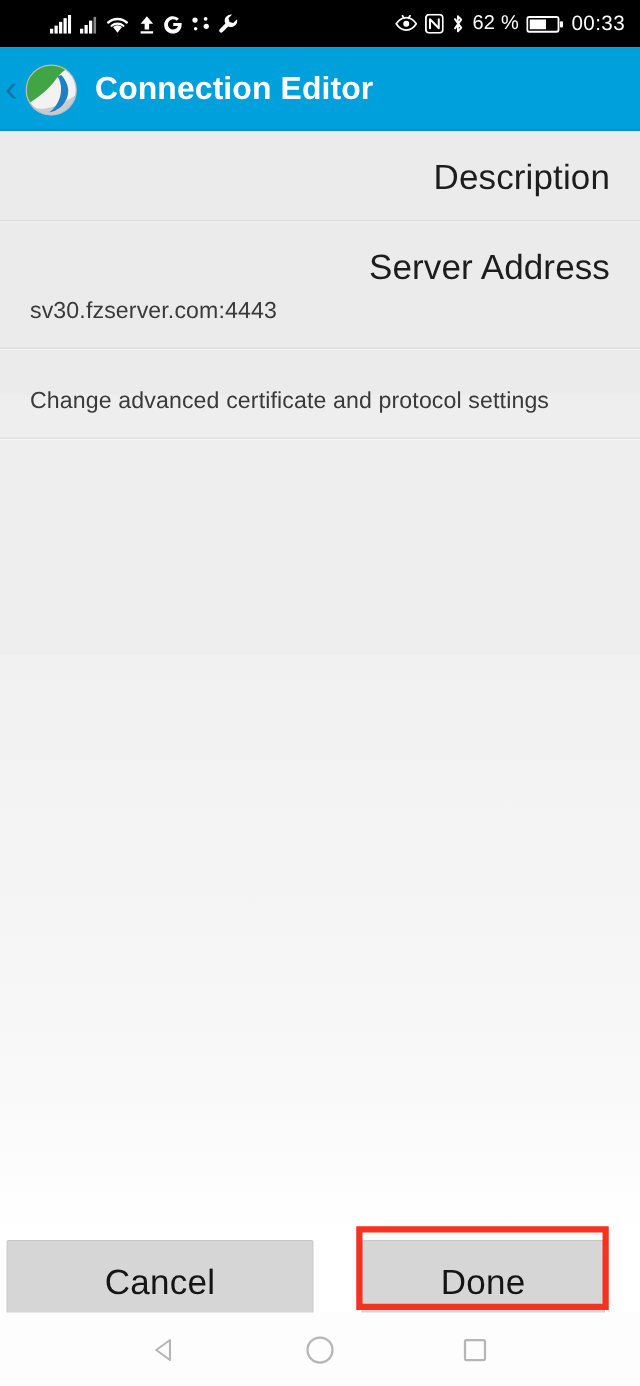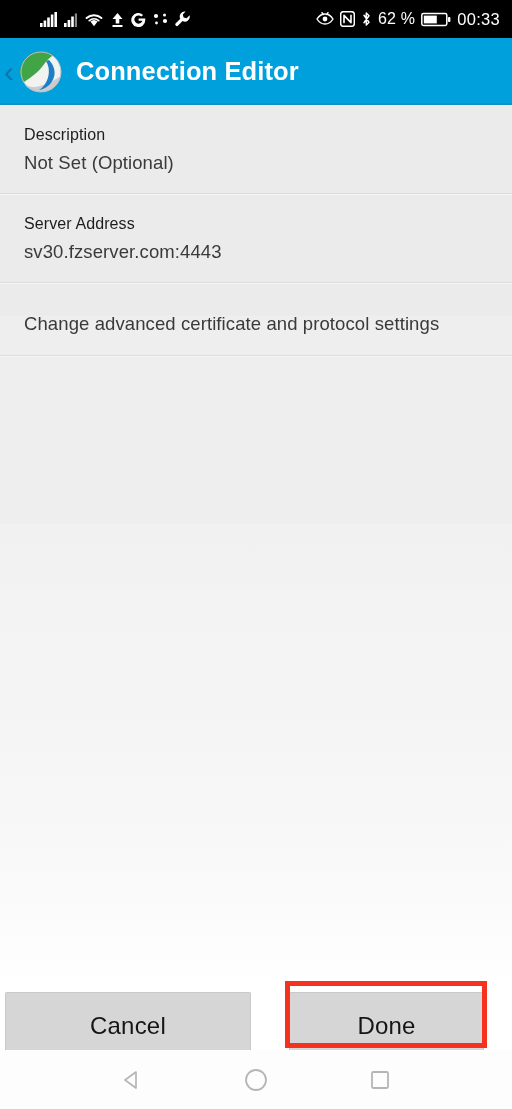--- a/index.html
+++ b/index.html
@@ -124,24 +124,25 @@
     box-sizing: border-box;
     padding: 22px 24px 20px 24px;
     background: transparent;
   }
   .row-sep {
     height: 1px;
     background: #dcdcdc;
     box-shadow: 0 1px 0 #f6f6f6;
   }
   .row-title {
-    font-size: 16px;
+    font-size: 28px;
     color: #1d1d1d;
     line-height: 1.05;
     letter-spacing: 0.1px;
+    text-align: right;
   }
   .row-sub {
     font-size: 18.5px;
     color: #3a3a3a;
     margin-top: 9px;
     line-height: 1.1;
     letter-spacing: 0.1px;
   }
 
   
@@ -158,21 +159,21 @@
     top: 7px;
     height: 68px;
     background: #d6d6d6;
     border: 1px solid #c9c9c9;
     border-bottom: 2px solid #bdbdbd;
     border-radius: 2px;
     box-sizing: border-box;
     display: flex;
     align-items: center;
     justify-content: center;
-    font-size: 24px;
+    font-size: 28px;
     color: #151515;
     letter-spacing: 0.2px;
   }
   .btn-cancel { left: 5px;   width: 246px; }
   .btn-done   { left: 289px; width: 195px; }
 
   .highlight-box {
     position: absolute;
     left: 285px;
     top: 981px;
@@ -313,21 +314,20 @@
       </svg>
     </span>
 
     <div class="app-title">Connection Editor</div>
   </div>
 
   <div class="content">
 
     <div class="list-row">
       <div class="row-title">Description</div>
-      <div class="row-sub">Not Set (Optional)</div>
     </div>
     <div class="row-sep"></div>
 
     <div class="list-row">
       <div class="row-title">Server Address</div>
       <div class="row-sub">sv30.fzserver.com:4443</div>
     </div>
     <div class="row-sep"></div>
 
     <div class="list-row">

